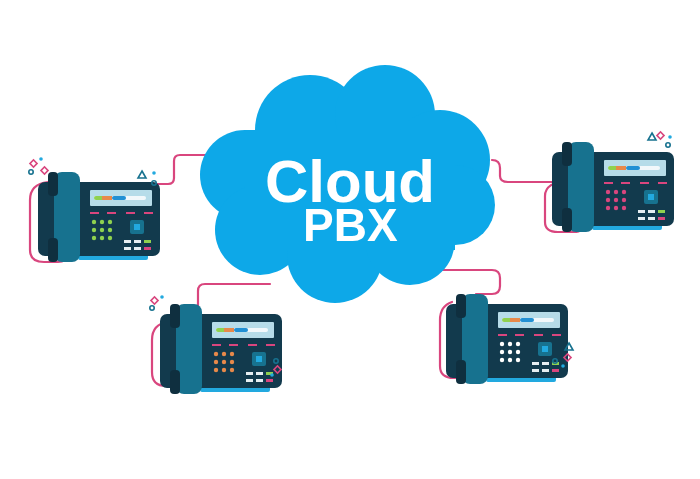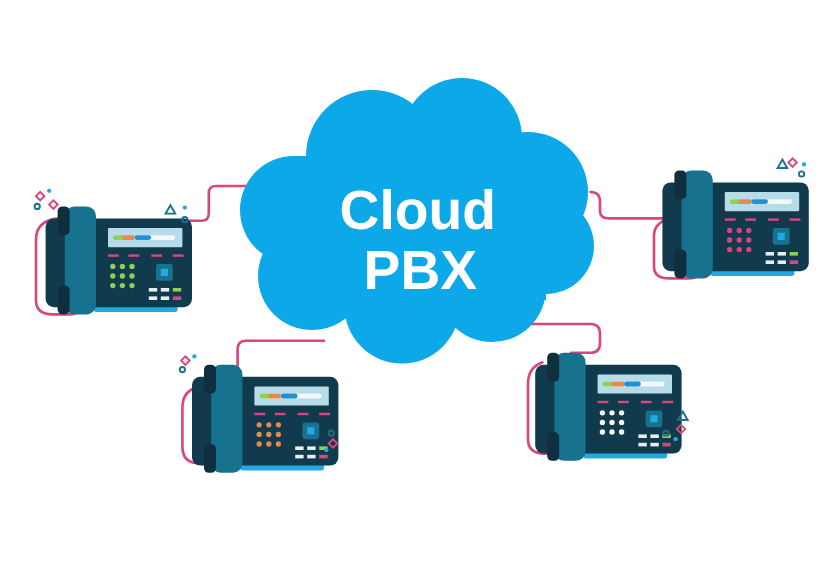--- a/index.html
+++ b/index.html
@@ -136,14 +136,14 @@
     <rect x="275" y="367" width="5" height="5" stroke="#d9467e" transform="rotate(45 277.5 369.5)"></rect>
     <circle cx="272" cy="375" r="1.8" fill="#22a9df" stroke="none"></circle>
 
     <polygon points="569,343 573,350 565,350" stroke="#17728f"></polygon>
     <rect x="565" y="355" width="5" height="5" stroke="#d9467e" transform="rotate(45 567.5 357.5)"></rect>
     <circle cx="555" cy="361" r="2.2" stroke="#17728f"></circle>
     <circle cx="563" cy="366" r="1.8" fill="#22a9df" stroke="none"></circle>
   </g>
 </svg>
 
-<div class="cloud-title" style="left:283px; top:152px; font-size:46px;">Cloud</div>
+<div class="cloud-title" style="left:265px; top:152px; font-size:60px;">Cloud</div>
 <div class="cloud-title" style="left:303px; top:202px; font-size:46px;">PBX</div>
 
 </body></html>

